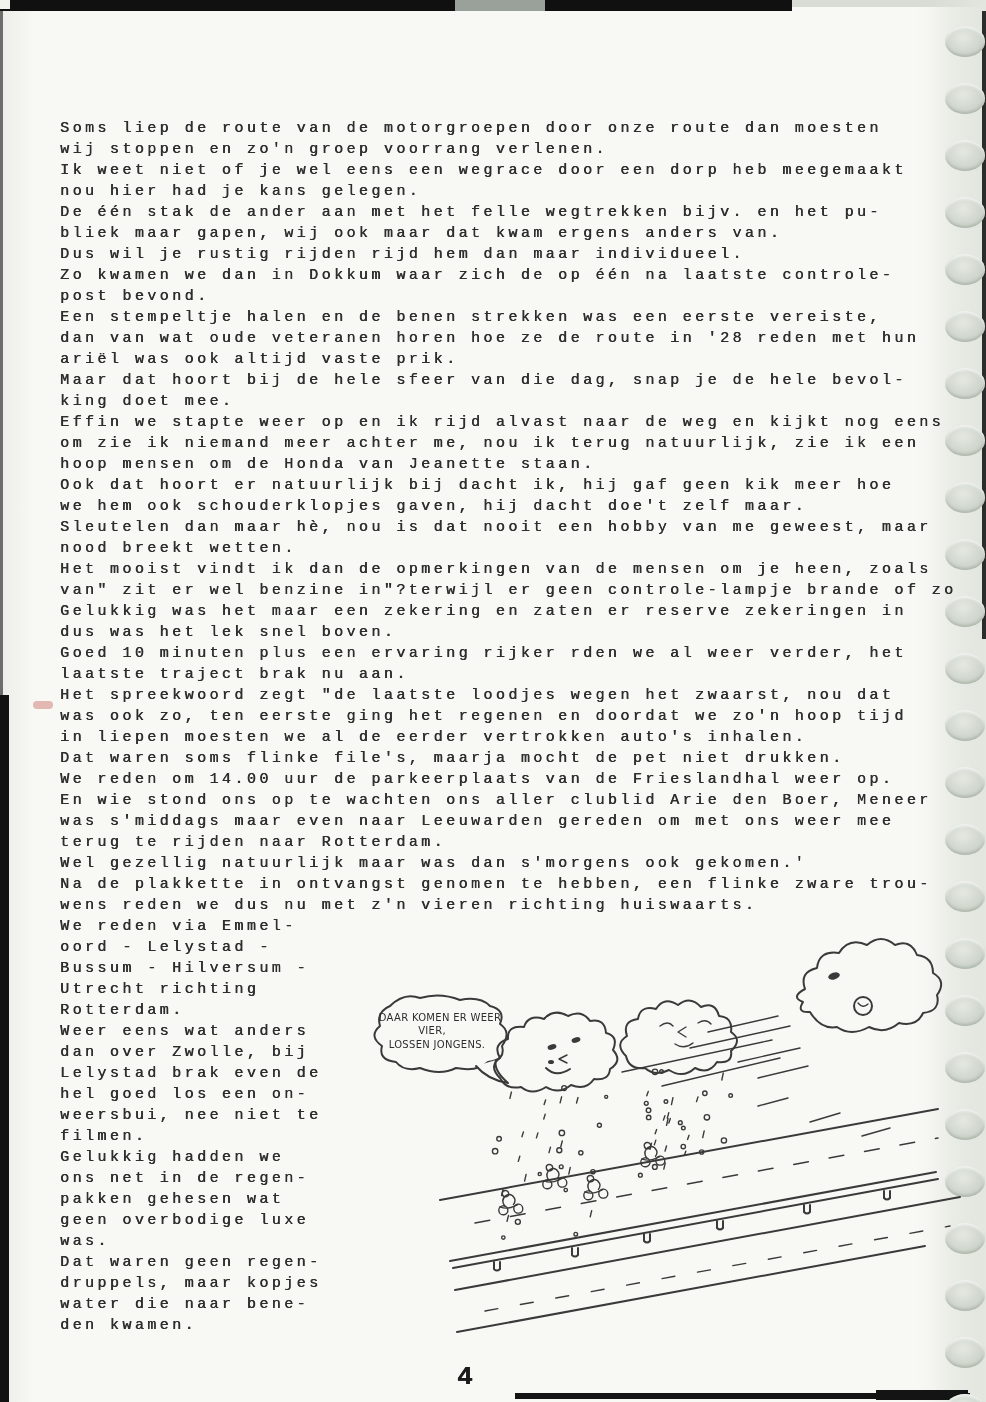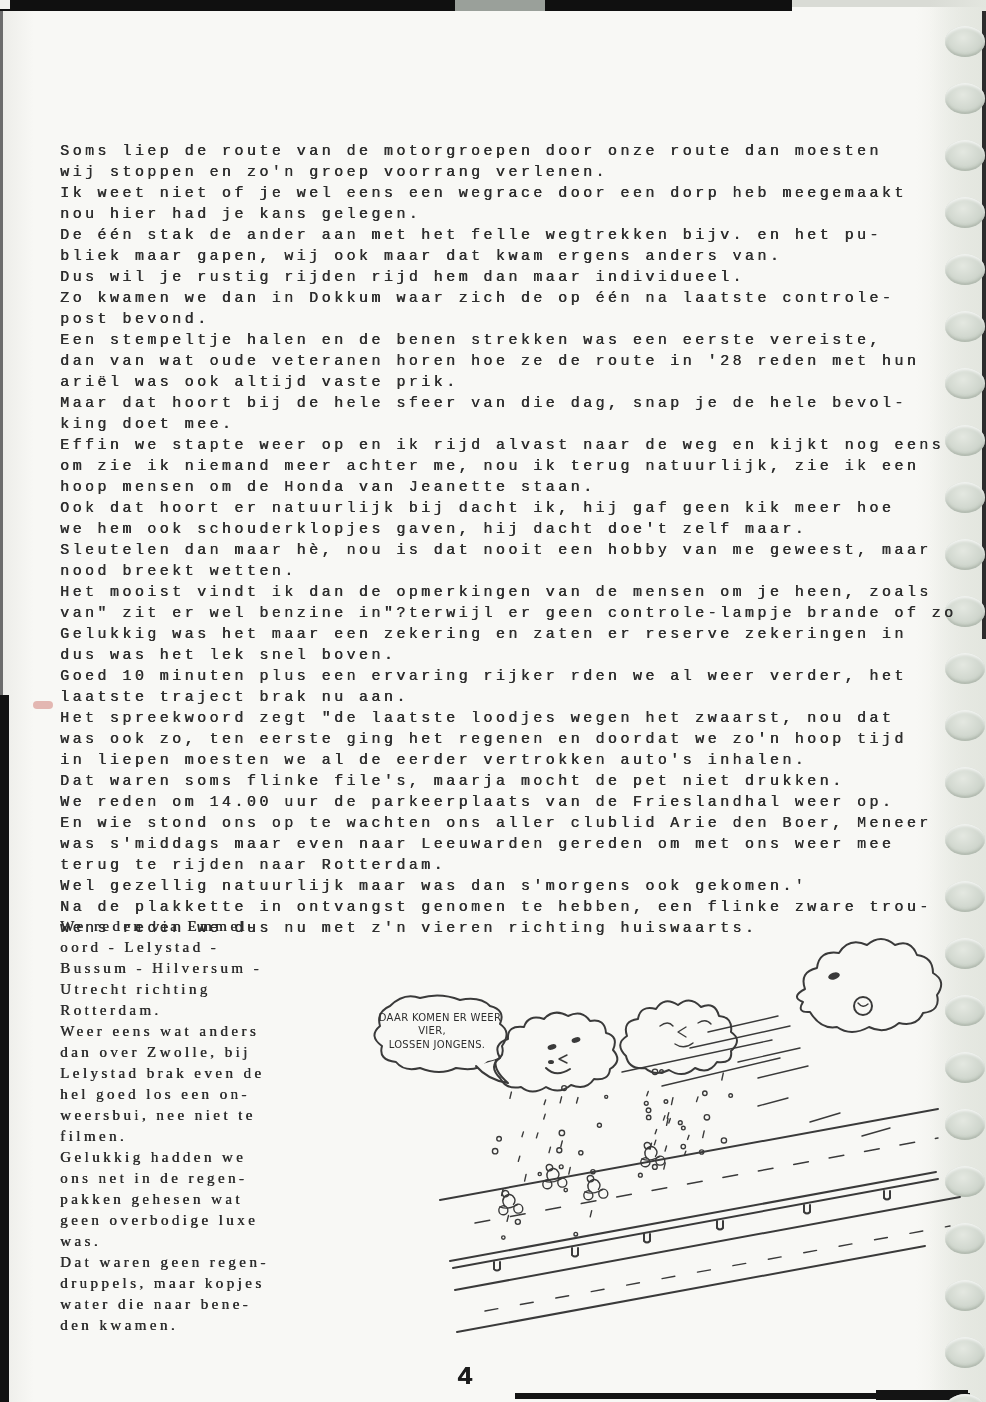--- a/index.html
+++ b/index.html
@@ -9,22 +9,22 @@
       linear-gradient(90deg,#ecece8 0px,rgba(248,248,245,0) 34px),
       linear-gradient(270deg,#e7e9e3 0px,rgba(248,248,245,0) 70px),
       #f8f8f5;
     font-family:"Liberation Mono","DejaVu Sans Mono",monospace;
   }
   .typewriter{
     position:absolute;left:60px;color:#2e2e2e;
     font-size:15px;line-height:21px;letter-spacing:3.45px;
     white-space:pre;text-shadow:0.45px 0 0 #2e2e2e;
   }
-  #text-main{top:118px;margin-top:23px;}
-  #text-column{top:916px;font-family:Liberation Serif, serif;}
+  #text-main{top:118px;}
+  #text-column{top:916px;}
   .page-number{
     position:absolute;left:457px;top:1362px;color:#1c1c1c;
     font-size:26px;font-weight:bold;text-shadow:0.6px 0 0 #1c1c1c;
   }
   
   .edge-top{position:absolute;left:0;top:0;width:792px;height:11px;background:#101010;}
   .edge-top-notch{position:absolute;left:455px;top:0;width:90px;height:11px;background:#9aa09a;}
   .edge-top-corner{position:absolute;left:0;top:0;width:10px;height:9px;background:#f2f2ef;}
   .edge-top-right{position:absolute;left:792px;top:0;width:194px;height:7px;background:#d9dbd5;}
   .edge-left-thin{position:absolute;left:0;top:11px;width:3px;height:684px;background:#6c6c6c;}

